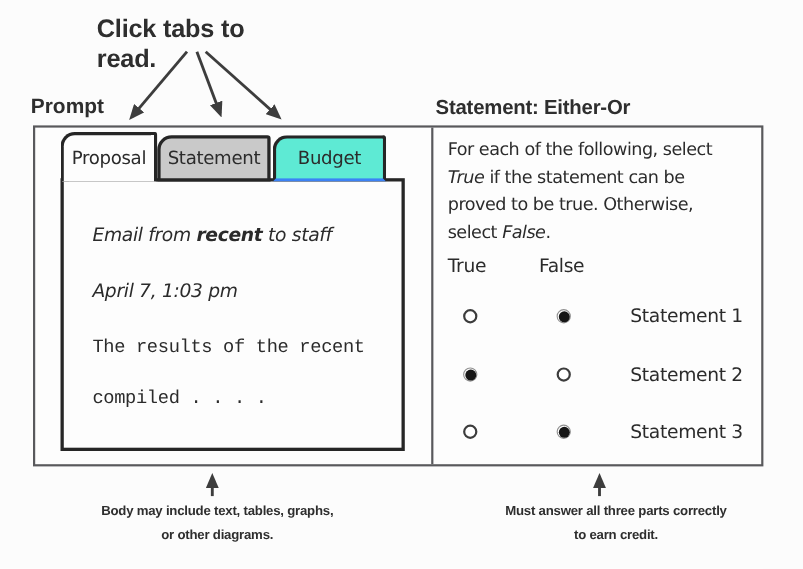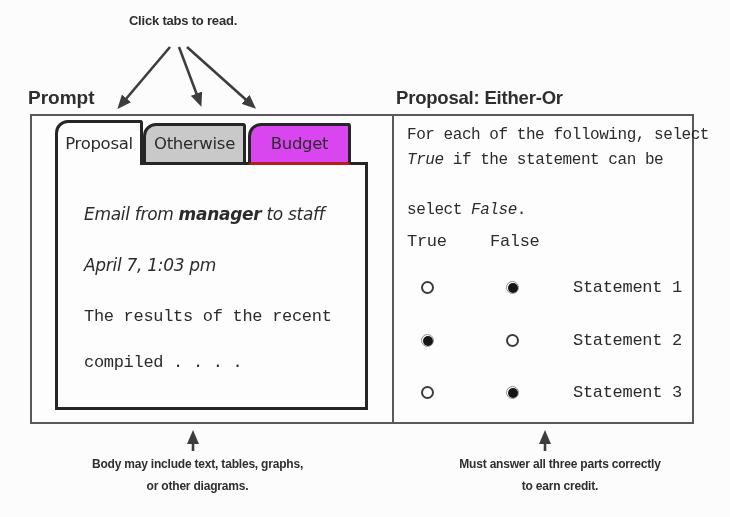--- a/index.html
+++ b/index.html
@@ -13,47 +13,47 @@
   .abs{position:absolute;}
   .heading{
     font-family:"Liberation Sans",sans-serif;
     font-weight:700;color:#2e2e2e;
   }
   .it{font-style:italic;}
   .bd{font-weight:700;}
   .rl-line{white-space:nowrap;}
 
   
-  #click-tabs{left:88px;top:13px;width:190px;font-size:13px;text-align:center;letter-spacing:-0.2px;}
+  #click-tabs{left:88px;top:13px;width:190px;font-size:23px;text-align:left;letter-spacing:-0.2px;}
 
   
   #prompt-label{left:28px;top:87px;font-size:19px;}
   #question-label{left:396px;top:87px;font-size:18.5px;letter-spacing:-0.2px;}
 
   
   #outer-box{
     left:30px;top:114px;width:664px;height:310px;
     border:2px solid #59595c;display:flex;box-sizing:border-box;
     background:#fdfdfd;
   }
   #prompt-pane{width:362px;border-right:2px solid #59595c;position:relative;box-sizing:border-box;}
-  #question-pane{flex:1;position:relative;font-family:Liberation Mono, monospace;}
+  #question-pane{flex:1;position:relative;}
 
   
   .tab{
     position:absolute;box-sizing:border-box;
     border:3px solid #262626;border-bottom:none;
     border-radius:13px 3px 0 0;
     font-size:16.5px;letter-spacing:-0.3px;
     display:flex;align-items:center;justify-content:center;
     padding-bottom:2px;cursor:pointer;
   }
   #tab-proposal{left:23px;top:4px;width:88px;height:45px;background:#fdfdfd;z-index:3;}
   #tab-objectives{left:111px;top:7px;width:103px;height:42px;background:#c9c9c9;border-bottom:3px solid #262626;z-index:2;}
-  #tab-budget{left:216px;top:7px;width:103px;height:42px;background:#d946ef;border-bottom:3px solid #b91c1c;z-index:2;}
+  #tab-budget{left:216px;top:7px;width:103px;height:42px;background:#5eead4;border-bottom:3px solid #3b82f6;z-index:2;}
 
   #content-box{
     left:23px;top:46px;width:313px;height:248px;
     border:3px solid #262626;background:#fdfdfd;
     box-sizing:border-box;z-index:1;
     padding:38px 14px 0 26px;
     font-size:17px;letter-spacing:-0.3px;line-height:22px;
   }
   .email-line{margin-bottom:29px;}
   .date-line{margin-bottom:29px;}
@@ -96,44 +96,44 @@
   <line x1="170" y1="47" x2="120" y2="106" stroke="#3d3d3d" stroke-width="2.6" marker-end="url(#ah)"></line>
   <line x1="179" y1="47" x2="200" y2="103" stroke="#3d3d3d" stroke-width="2.6" marker-end="url(#ah)"></line>
   <line x1="187" y1="47" x2="253" y2="106" stroke="#3d3d3d" stroke-width="2.6" marker-end="url(#ah)"></line>
   <line x1="193" y1="451" x2="193" y2="434" stroke="#3d3d3d" stroke-width="2.6" marker-end="url(#ah)"></line>
   <line x1="545" y1="451" x2="545" y2="434" stroke="#3d3d3d" stroke-width="2.6" marker-end="url(#ah)"></line>
 </svg>
 
 <div id="click-tabs" class="abs heading">Click tabs to read.</div>
 
 <div id="prompt-label" class="abs heading">Prompt</div>
-<div id="question-label" class="abs heading">Proposal: Either-Or</div>
+<div id="question-label" class="abs heading">Statement: Either-Or</div>
 
 <div id="outer-box" class="abs">
 
   <div id="prompt-pane">
     <div id="tab-proposal" class="tab">
       <span>Proposal</span>
     </div>
     <div id="tab-objectives" class="tab">
-      <span>Otherwise</span>
+      <span>Statement</span>
     </div>
     <div id="tab-budget" class="tab">
       <span>Budget</span>
     </div>
 
     <div id="content-box" class="abs">
-      <div class="email-line"><span class="rl-line"><span class="it">Email from </span><span class="it bd">manager</span><span class="it"> to staff</span></span></div>
+      <div class="email-line"><span class="rl-line"><span class="it">Email from </span><span class="it bd">recent</span><span class="it"> to staff</span></span></div>
       <div class="date-line"><span class="rl-line"><span class="it">April 7, 1:03 pm</span></span></div>
       <div class="body-lines"><span class="rl-line"><span>The results of the recent</span></span><br><br><span class="rl-line"><span>compiled . . . .</span></span></div>
     </div>
   </div>
 
   <div id="question-pane">
-    <div id="instruction" class="abs"><span class="rl-line"><span>For each of the following, select</span></span><br><span class="rl-line"><span class="it">True</span><span> if the statement can be</span></span><br><br><span class="rl-line"><span>select </span><span class="it">False</span><span>.</span></span></div>
+    <div id="instruction" class="abs"><span class="rl-line"><span>For each of the following, select</span></span><br><span class="rl-line"><span class="it">True</span><span> if the statement can be</span></span><br><span class="rl-line"><span>proved to be true. Otherwise,</span></span><br><span class="rl-line"><span>select </span><span class="it">False</span><span>.</span></span></div>
 
     <div id="tf-header" class="abs">
       <span class="true-h">True</span>
       <span class="false-h">False</span>
     </div>
 
     <div class="stmt-row abs" style="top:162px;">
       <span class="radio col-true" data-on="false"></span>
       <span class="radio col-false" data-on="true"></span>
       <span class="stmt-label">Statement 1</span>

